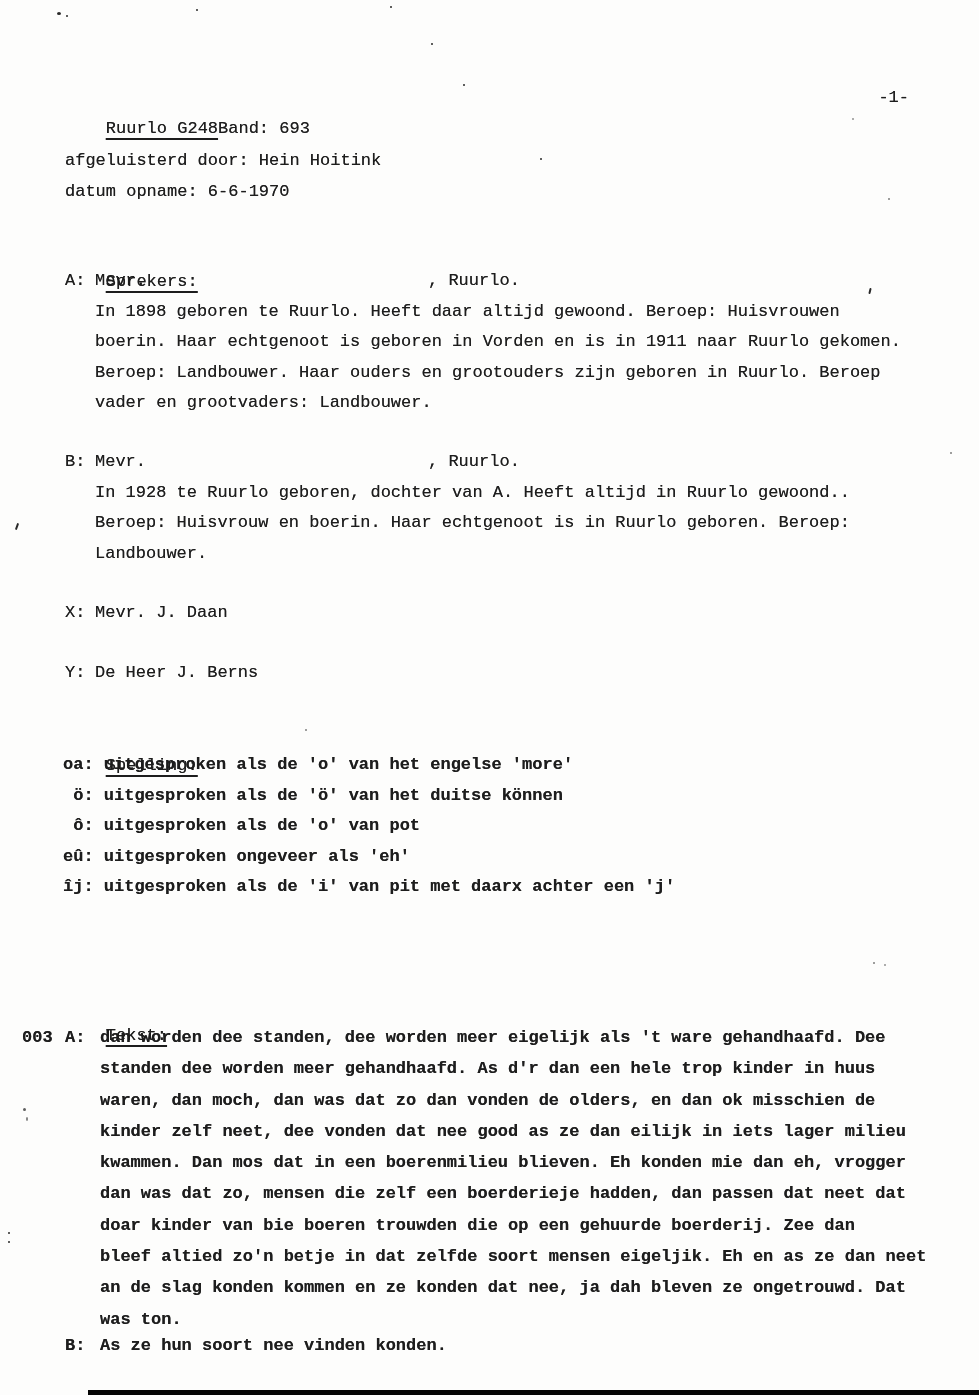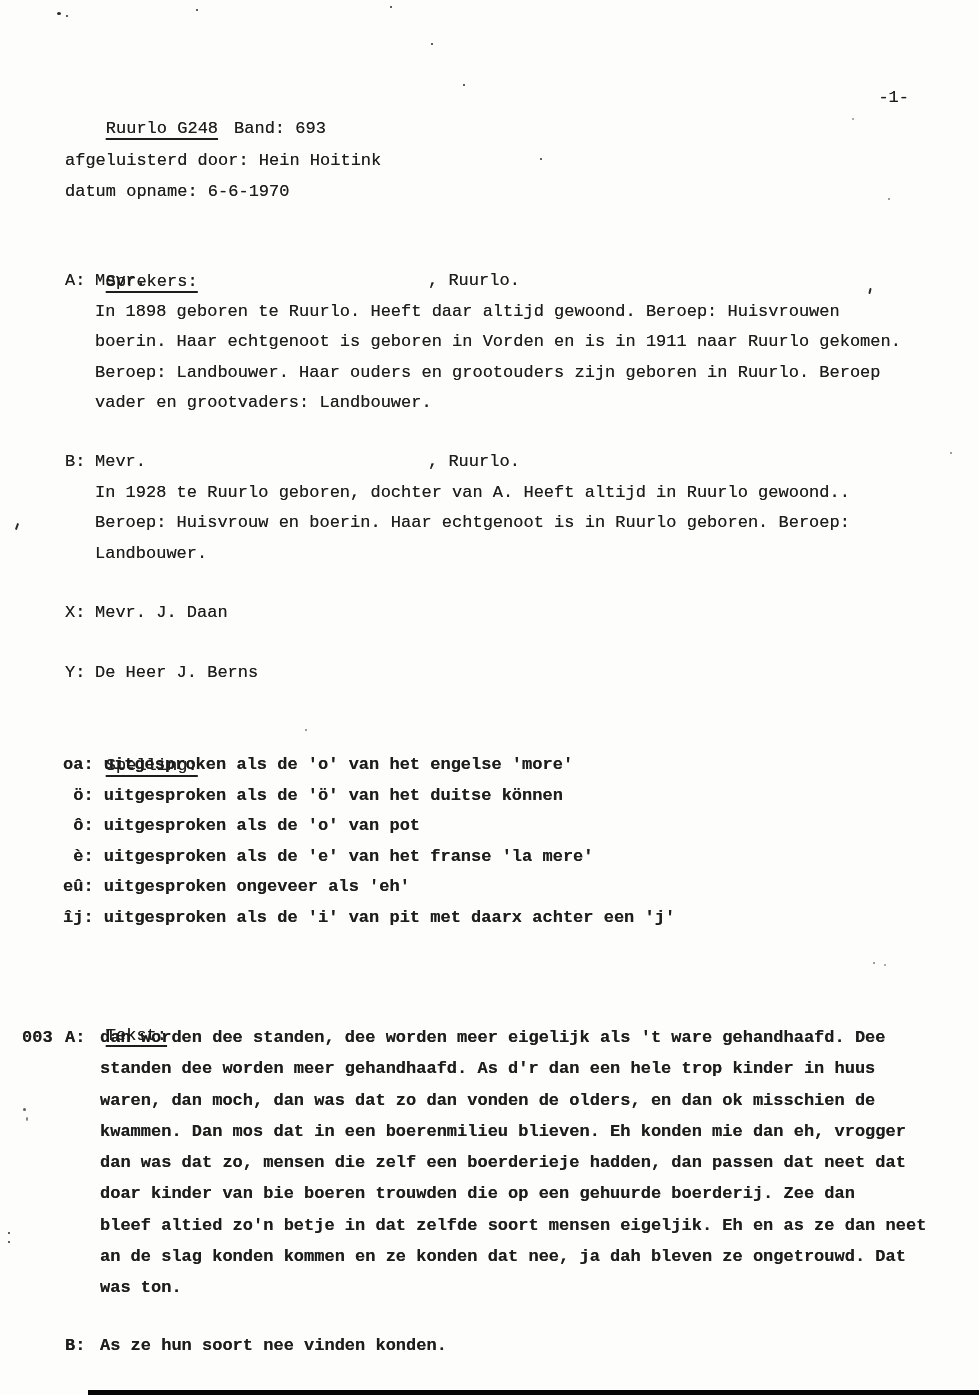--- a/index.html
+++ b/index.html
@@ -11,21 +11,21 @@
     font-size:17px;
     line-height:30.5px;
     color:#1d1d1d;
     overflow:hidden;
     text-shadow:0 0 0.6px rgba(20,20,20,.7);
   }
   .line{white-space:pre;}
   .u{text-decoration:underline;text-underline-offset:5px;text-decoration-thickness:1.6px;text-align:right;}
   .abs{position:absolute;}
   .header{left:65px;top:83px;}
-  .band{margin-left:16px;}
+  .band{}
   .pagenum{right:70px;top:83px;}
   .meta{left:65px;top:146px;}
   .h-sprekers{left:65px;top:236px;}
   .speaker{left:95px;}
   .speaker .sp-label{position:absolute;left:-30px;top:0;}
   .sp-a{top:266px;}
   .sp-b{top:447px;}
   .sp-x{top:598px;}
   .sp-y{top:658px;}
   .name-blank{display:inline-block;width:282px;}
@@ -106,35 +106,35 @@
     <div class="line">De Heer J. Berns</div>
   </div>
 
   <div class="abs h-spelling line">
     <span class="u">Spelling:</span>
   </div>
   <div class="abs rules">
     <div class="line">oa: uitgesproken als de 'o' van het engelse 'more'</div>
     <div class="line"> ö: uitgesproken als de 'ö' van het duitse können</div>
     <div class="line"> ô: uitgesproken als de 'o' van pot</div>
-    <div class="line"> è: uitgesproken als de 'e' van het franse 'la mere'</div>
     <div class="line">eû: uitgesproken ongeveer als 'eh'</div>
     <div class="line">îj: uitgesproken als de 'i' van pit met daarx achter een 'j'</div>
   </div>
 
   <div class="abs h-tekst line">
     <span class="u">Tekst:</span>
   </div>
 
   <div class="abs turn turn-a">
     <span class="turn-index">003</span>
     <span class="turn-speaker">A:</span>
     <div class="line">dan worden dee standen, dee worden meer eigelijk als 't ware gehandhaafd. Dee</div>
     <div class="line">standen dee worden meer gehandhaafd. As d'r dan een hele trop kinder in huus</div>
     <div class="line">waren, dan moch, dan was dat zo dan vonden de olders, en dan ok misschien de</div>
+    <div class="line">kinder zelf neet, dee vonden dat nee good as ze dan eilijk in iets lager milieu</div>
     <div class="line">kwammen. Dan mos dat in een boerenmilieu blieven. Eh konden mie dan eh, vrogger</div>
     <div class="line">dan was dat zo, mensen die zelf een boerderieje hadden, dan passen dat neet dat</div>
     <div class="line">doar kinder van bie boeren trouwden die op een gehuurde boerderij. Zee dan</div>
     <div class="line">bleef altied zo'n betje in dat zelfde soort mensen eigeljik. Eh en as ze dan neet</div>
     <div class="line">an de slag konden kommen en ze konden dat nee, ja dah bleven ze ongetrouwd. Dat</div>
     <div class="line">was ton.</div>
   </div>
 
   <div class="abs turn turn-b">
     <span class="turn-speaker">B:</span>

